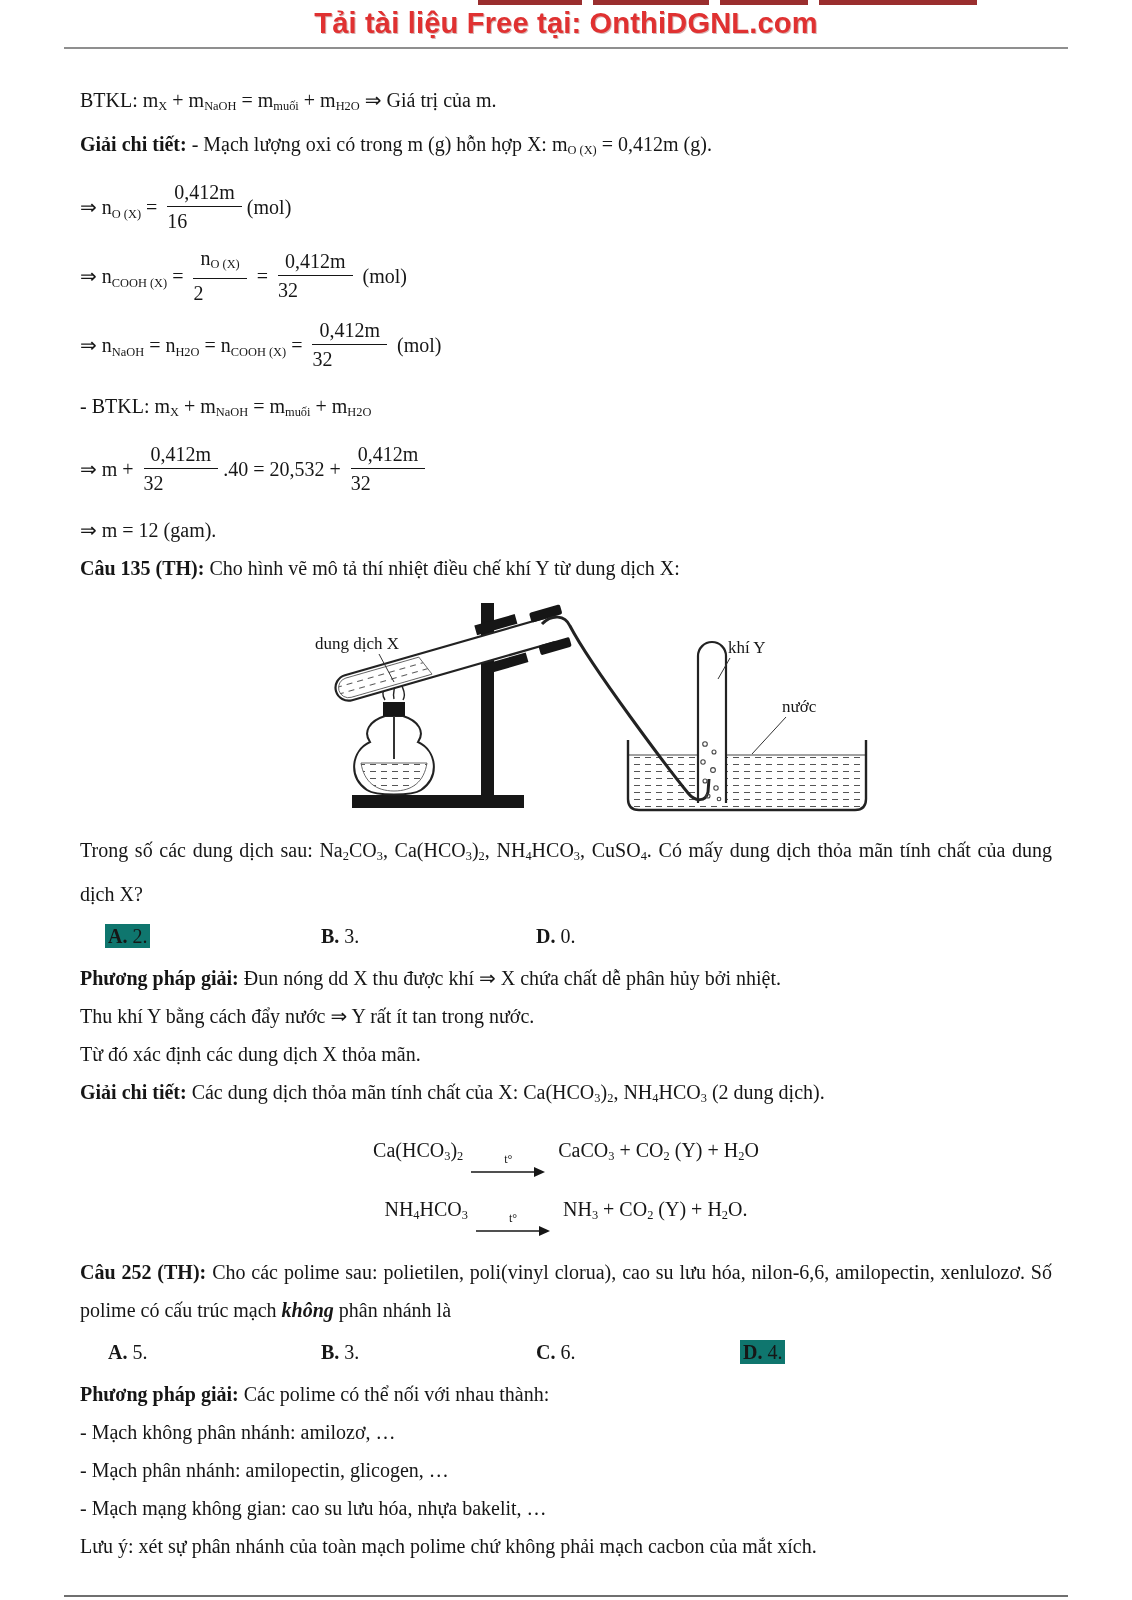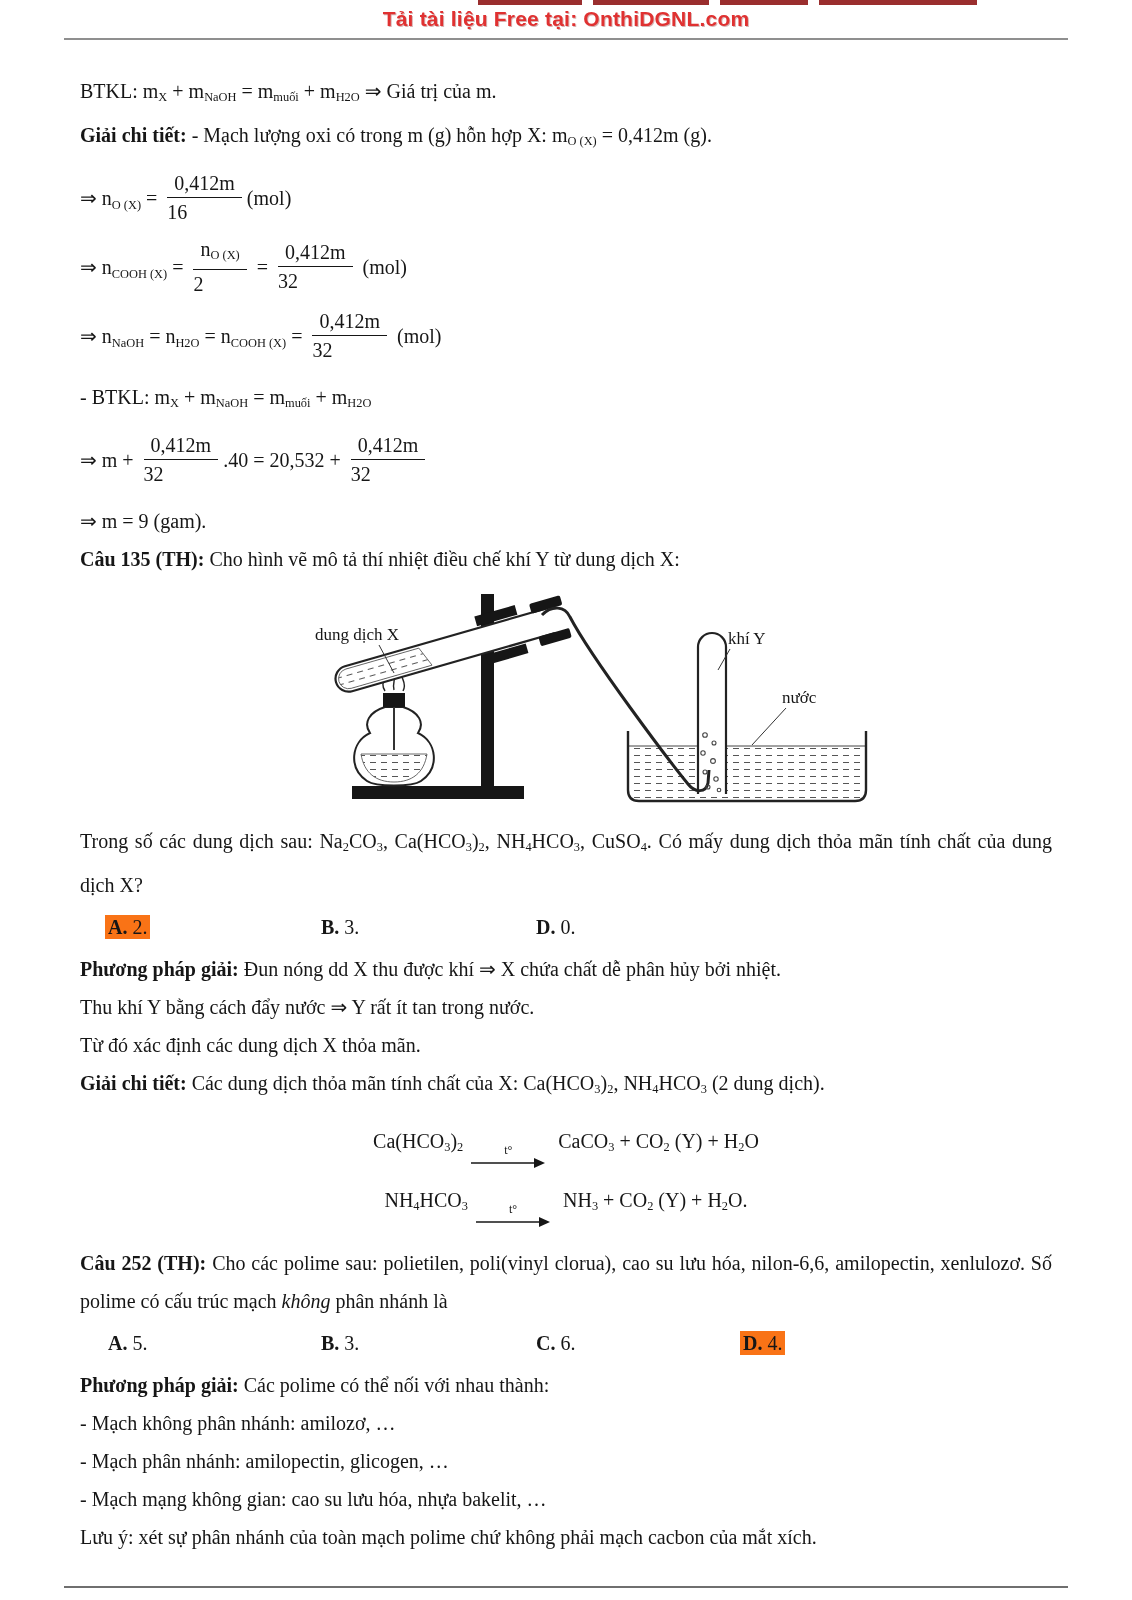--- a/index.html
+++ b/index.html
@@ -5,36 +5,36 @@
   html,body{margin:0;padding:0;}
   body{
     width:1132px;height:1600px;overflow:hidden;background:#ffffff;
     font-family:"Liberation Serif", serif;color:#161616;position:relative;
   }
   
   .top-strip{position:absolute;top:0;left:478px;height:5px;display:flex;gap:11px;}
   .top-strip div{background:#9a2e2e;height:5px;}
   .promo{
     text-align:center;padding-top:7px;font-family:"Liberation Sans", sans-serif;
-    font-weight:bold;font-size:21px;color:#e03131;letter-spacing:0.2px;
+    font-weight:bold;font-size:29px;color:#e03131;letter-spacing:0.2px;
     text-shadow:1px 1px 0 rgba(140,40,40,0.35);
   }
   .rule{height:2px;background:#8f8f8f;margin:7px 64px 0 64px;}
   .rule.footer-rule{margin-top:30px;background:#6f6f6f;}
 
   
   .line,.para,.fline,.eqline{margin-left:80px;margin-right:80px;font-size:20px;}
   .line{line-height:38px;}
   .para{line-height:38px;text-align:justify;}
   .first-block{margin-top:32px;}
   .fline{margin-top:13px;margin-bottom:13px;line-height:26px;}
   .eqline{margin-top:17px;margin-bottom:17px;line-height:30px;text-align:center;}
   .b{font-weight:bold;}
-  .bi{font-weight:normal;font-style:italic;}
-  .hl{background:#f97316;}
+  .bi{font-weight:bold;font-style:italic;}
+  .hl{background:#0f766e;}
   .sub{font-size:0.62em;vertical-align:-0.28em;letter-spacing:0;}
 
   
   .frac{display:inline-block;vertical-align:middle;text-align:left;margin:0 5px;transform:translateY(-3px);}
   .frac .num{display:block;padding:0 7px 2px 7px;border-bottom:1.6px solid #161616;line-height:24px;}
   .frac .den{display:block;padding-top:2px;line-height:24px;}
 
   
   .rxn{display:inline-flex;flex-direction:column;align-items:center;vertical-align:-6px;margin:0 7px;}
   .rxn .rt{font-size:12px;line-height:11px;}
@@ -67,21 +67,21 @@
 <div class="promo">Tải tài liệu Free tại: OnthiDGNL.com</div>
 <div class="rule"></div>
 
 <div class="line first-block"><span>BTKL: m</span><span class="sub">X</span><span> + m</span><span class="sub">NaOH</span><span> = m</span><span class="sub">muối</span><span> + m</span><span class="sub">H2O</span><span> ⇒ Giá trị của m.</span></div>
 <div class="line"><span class="b">Giải chi tiết: </span><span>- Mạch lượng oxi có trong m (g) hỗn hợp X: m</span><span class="sub">O (X)</span><span> = 0,412m (g).</span></div>
 <div class="fline"><span>⇒ n</span><span class="sub">O (X)</span><span> = </span><span class="frac"><span class="num"><span>0,412m</span></span><span class="den"><span>16</span></span></span><span>(mol)</span></div>
 <div class="fline"><span>⇒ n</span><span class="sub">COOH (X)</span><span> = </span><span class="frac"><span class="num"><span>n</span><span class="sub">O (X)</span></span><span class="den"><span>2</span></span></span><span> = </span><span class="frac"><span class="num"><span>0,412m</span></span><span class="den"><span>32</span></span></span><span> (mol)</span></div>
 <div class="fline"><span>⇒ n</span><span class="sub">NaOH</span><span> = n</span><span class="sub">H2O</span><span> = n</span><span class="sub">COOH (X)</span><span> = </span><span class="frac"><span class="num"><span>0,412m</span></span><span class="den"><span>32</span></span></span><span> (mol)</span></div>
 <div class="line"><span>- BTKL: m</span><span class="sub">X</span><span> + m</span><span class="sub">NaOH</span><span> = m</span><span class="sub">muối</span><span> + m</span><span class="sub">H2O</span></div>
 <div class="fline"><span>⇒ m + </span><span class="frac"><span class="num"><span>0,412m</span></span><span class="den"><span>32</span></span></span><span>.40 = 20,532 + </span><span class="frac"><span class="num"><span>0,412m</span></span><span class="den"><span>32</span></span></span></div>
-<div class="line"><span>⇒ m = 9 (gam).</span></div>
+<div class="line"><span>⇒ m = 12 (gam).</span></div>
 
 <div class="line"><span class="b">Câu 135 (TH): </span><span>Cho hình vẽ mô tả thí nhiệt điều chế khí Y từ dung dịch X:</span></div>
 
 <div class="diagram-wrap">
 <svg width="590" height="230" viewBox="0 0 590 230">
   <defs>
     <pattern id="hatch" width="11" height="7" patternUnits="userSpaceOnUse">
       <line x1="0" y1="3.5" x2="6" y2="3.5" stroke="#555" stroke-width="1"></line>
     </pattern>
   </defs>

